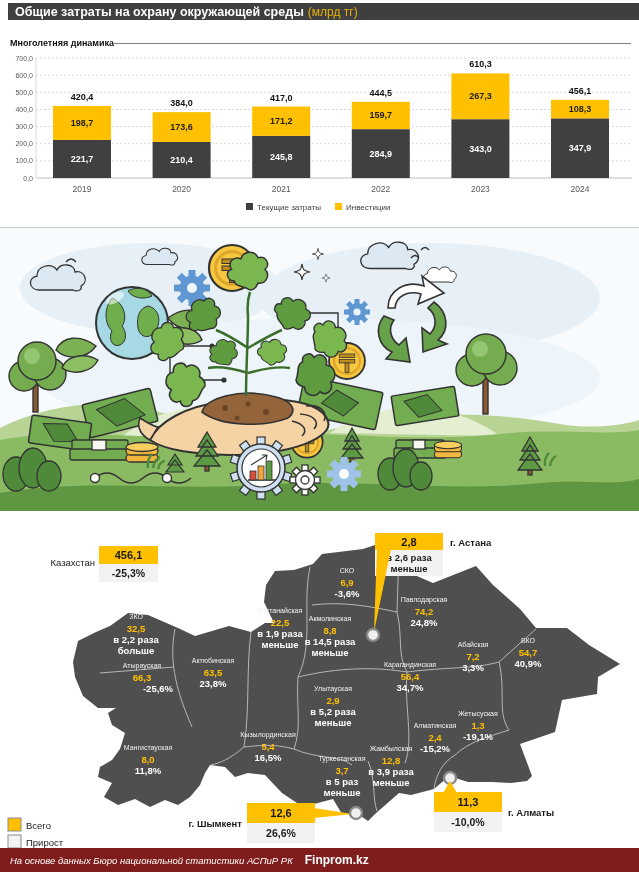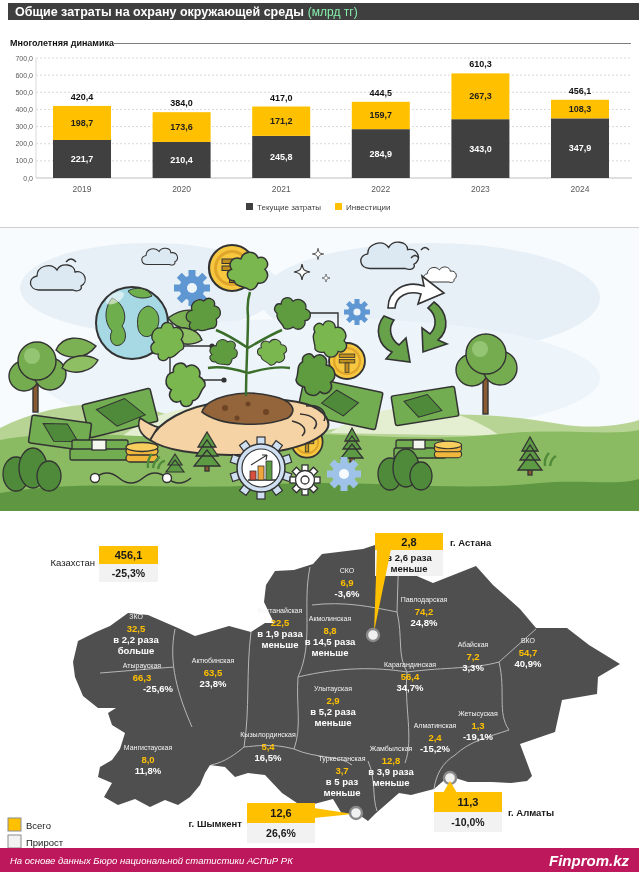--- a/index.html
+++ b/index.html
@@ -1,31 +1,31 @@
 <!DOCTYPE html>
 <html><head>
 <meta charset="utf-8">
 <style>
   html,body{margin:0;padding:0;background:#ffffff;}
   .page{position:relative;width:639px;height:872px;background:#fff;overflow:hidden;
         font-family:"Liberation Sans",sans-serif;margin:0 auto;}
   .titlebar{position:absolute;top:3px;left:8px;right:0;height:17px;background:#3f3f3f;
             color:#fff;display:flex;align-items:center;padding-left:7px;box-sizing:border-box;}
   .titlebar .t{font-weight:bold;font-size:12.5px;}
-  .titlebar .u{font-weight:normal;font-size:12px;color:#86efac;margin-left:4px;}
+  .titlebar .u{font-weight:normal;font-size:12px;color:#eab308;margin-left:4px;}
   .secrow{position:absolute;left:10px;right:8px;height:12px;display:flex;align-items:center;z-index:5;}
   .secrow .lbl{font-size:9px;font-weight:bold;color:#111;white-space:nowrap;}
   .secrow .rule{flex:1;height:1px;background:#7f7f7f;}
   #chart{position:absolute;top:50px;left:0;}
   #illus{position:absolute;top:227px;left:0;border-top:1px solid #cfcfcf;}
   #map{position:absolute;top:515px;left:0;}
-  .footer{position:absolute;top:848px;left:0;right:0;height:24px;background:#be185d;color:#fff;
-          display:flex;align-items:center;justify-content:space-between;padding:0 10px;box-sizing:border-box;}
+  .footer{position:absolute;top:848px;left:0;right:0;height:24px;background:#7f1d1d;color:#fff;
+          display:flex;align-items:center;padding:0 10px;box-sizing:border-box;}
   .footer .src{font-style:italic;font-size:9.5px;}
-  .footer .brand{font-style:italic;font-weight:bold;font-size:15px;}
+  .footer .brand{font-weight:bold;font-size:12px;margin-left:12px;}
   svg text{font-family:"Liberation Sans",sans-serif;}
 </style>
 </head>
 <body>
 
 <div class="page">
 
   <div class="titlebar">
     <span class="t">Общие затраты на охрану окружающей среды</span>
     <span class="u">(млрд тг)</span>

